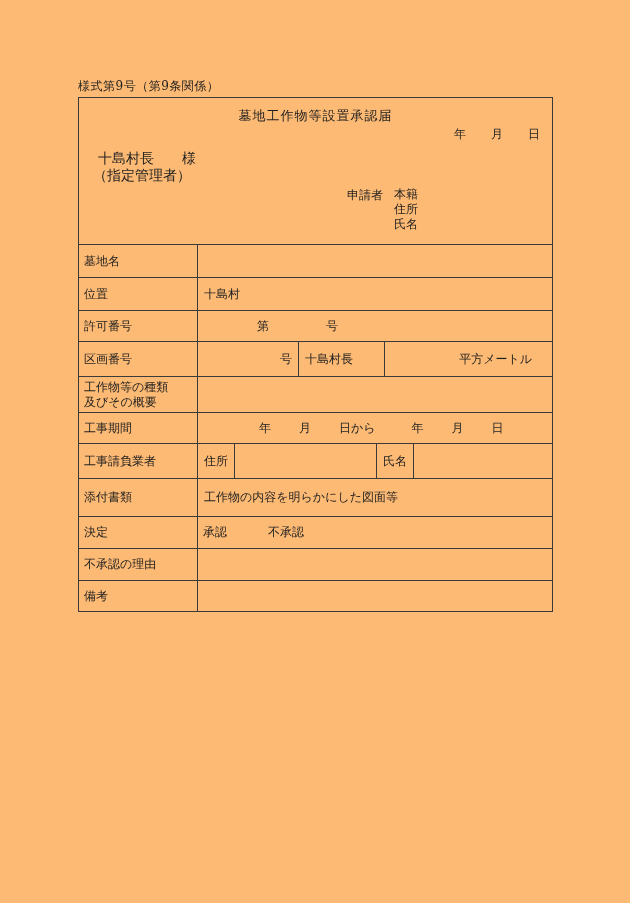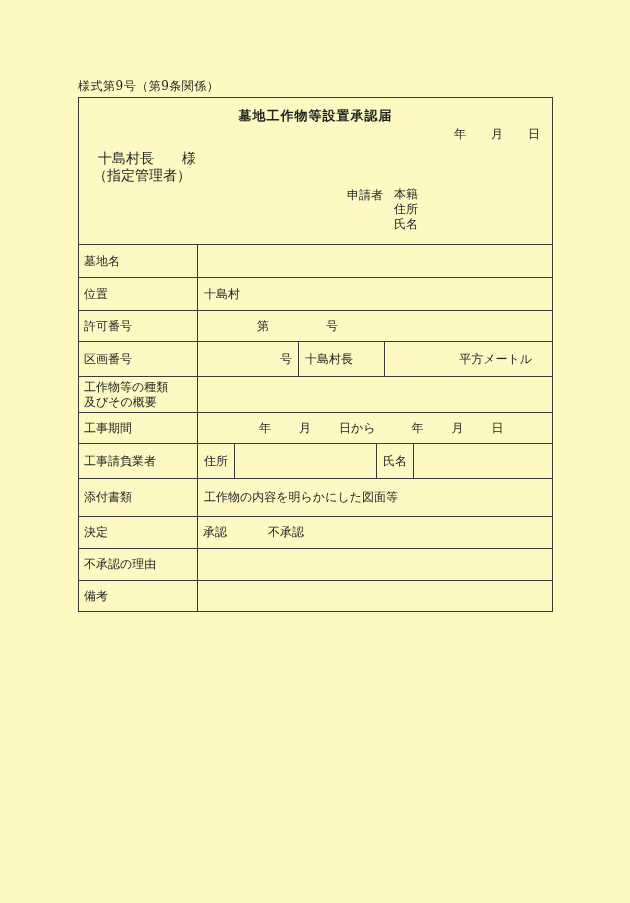--- a/index.html
+++ b/index.html
@@ -1,38 +1,38 @@
 <!DOCTYPE html>
 <html><head>
 <meta charset="utf-8">
 <style>
   html,body { margin:0; padding:0; }
   .page {
     position:relative;
     width:630px; height:903px;
-    background:#fef9c3;
+    background:#fdba74;
     font-family:"DejaVu Serif","Liberation Serif",serif;
     color:#1f1f1f;
     overflow:hidden;
   }
   .form-code {
     position:absolute; left:78px; top:78px;
     font-size:12px; letter-spacing:0.5px;
   }
   .form-table {
     position:absolute; left:78px; top:97px;
     width:475px;
     box-sizing:border-box;
     border:1px solid #3a3a3a;
   }
   
   .hdr { position:relative; height:146px; }
   .hdr-title {
     position:absolute; top:9px; left:0; right:0;
-    text-align:center; font-size:13px; letter-spacing:1px;font-weight:bold;
+    text-align:center; font-size:13px; letter-spacing:1px;
   }
   .hdr-date {
     position:absolute; top:28px; right:12px;
     display:flex; gap:25px; font-size:12px;
   }
   .hdr-addressee {
     position:absolute; left:14px; top:52px;
     font-size:14px; line-height:17px;
   }
   .hdr-addressee .line1 { text-indent:5px; }

